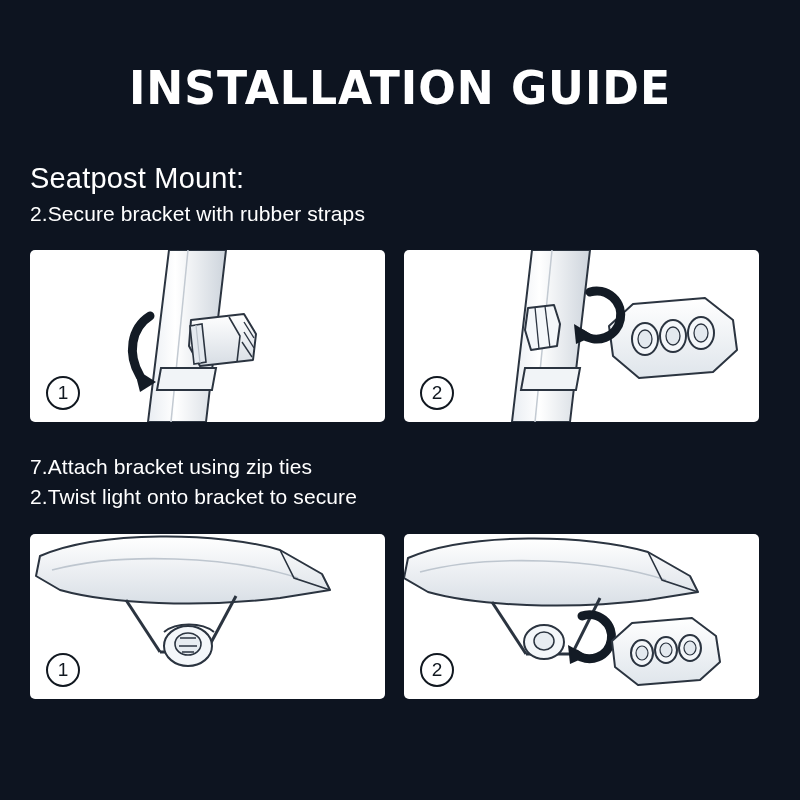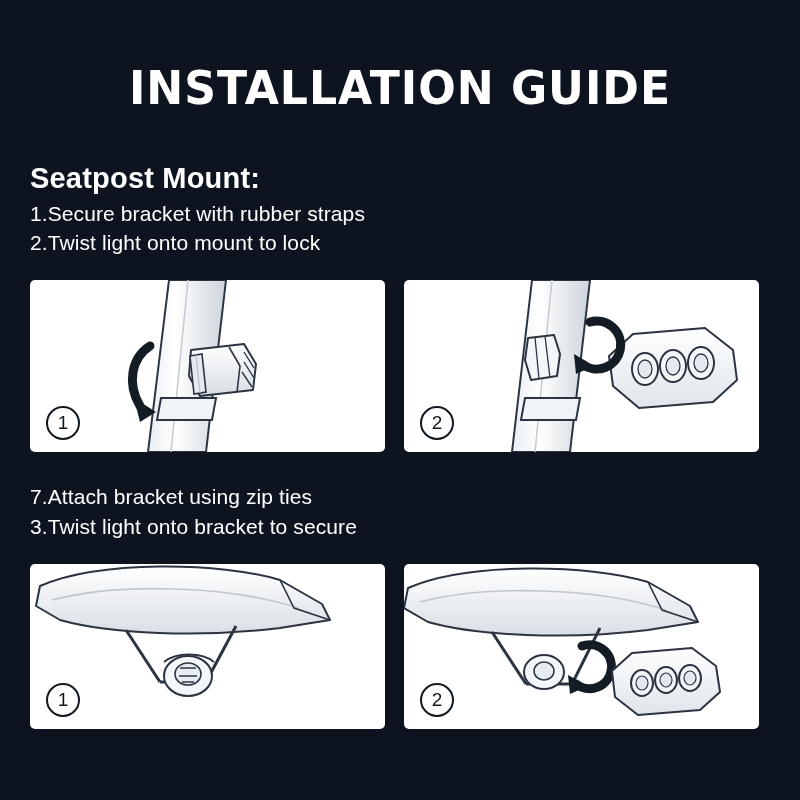--- a/index.html
+++ b/index.html
@@ -34,21 +34,21 @@
     text-transform: uppercase;
     transform: scaleX(0.96);
   }
 
   
   .section {
     padding: 0 30px;
   }
   .section-heading {
     font-size: 29px;
-    font-weight: bold;
+    font-weight: normal;
     color: #ffffff;
     margin: 0;
     letter-spacing: 0.2px;
   }
   .steps {
     list-style: none;
     margin: 4px 0 0 0;
     padding: 0;
   }
   .steps li {
@@ -109,22 +109,21 @@
 
 <div class="page">
 
   <h1 class="title">INSTALLATION GUIDE</h1>
 
   <div class="spacer-sm"></div>
 
   <div class="section">
     <div class="section-heading">Seatpost Mount:</div>
     <ul class="steps">
-      <li>1.Secure bracket with rubber straps</li>
-      <li>2.Twist light onto mount to lock</li>
+      <li>2.Secure bracket with rubber straps</li>
     </ul>
   </div>
 
   <div class="spacer-md"></div>
 
   <div class="panel-row">
 
     <div class="panel">
       <svg viewBox="0 0 355 172">
         <defs>
@@ -201,21 +200,21 @@
       </svg>
       <div class="badge">2</div>
     </div>
   </div>
 
   <div class="spacer-lg"></div>
 
   <div class="section">
     <ul class="steps">
       <li>7.Attach bracket using zip ties</li>
-      <li>3.Twist light onto bracket to secure</li>
+      <li>2.Twist light onto bracket to secure</li>
     </ul>
   </div>
 
   <div class="spacer-md"></div>
 
   <div class="panel-row">
 
     <div class="panel tall">
       <svg viewBox="0 0 355 165">
         <defs>

